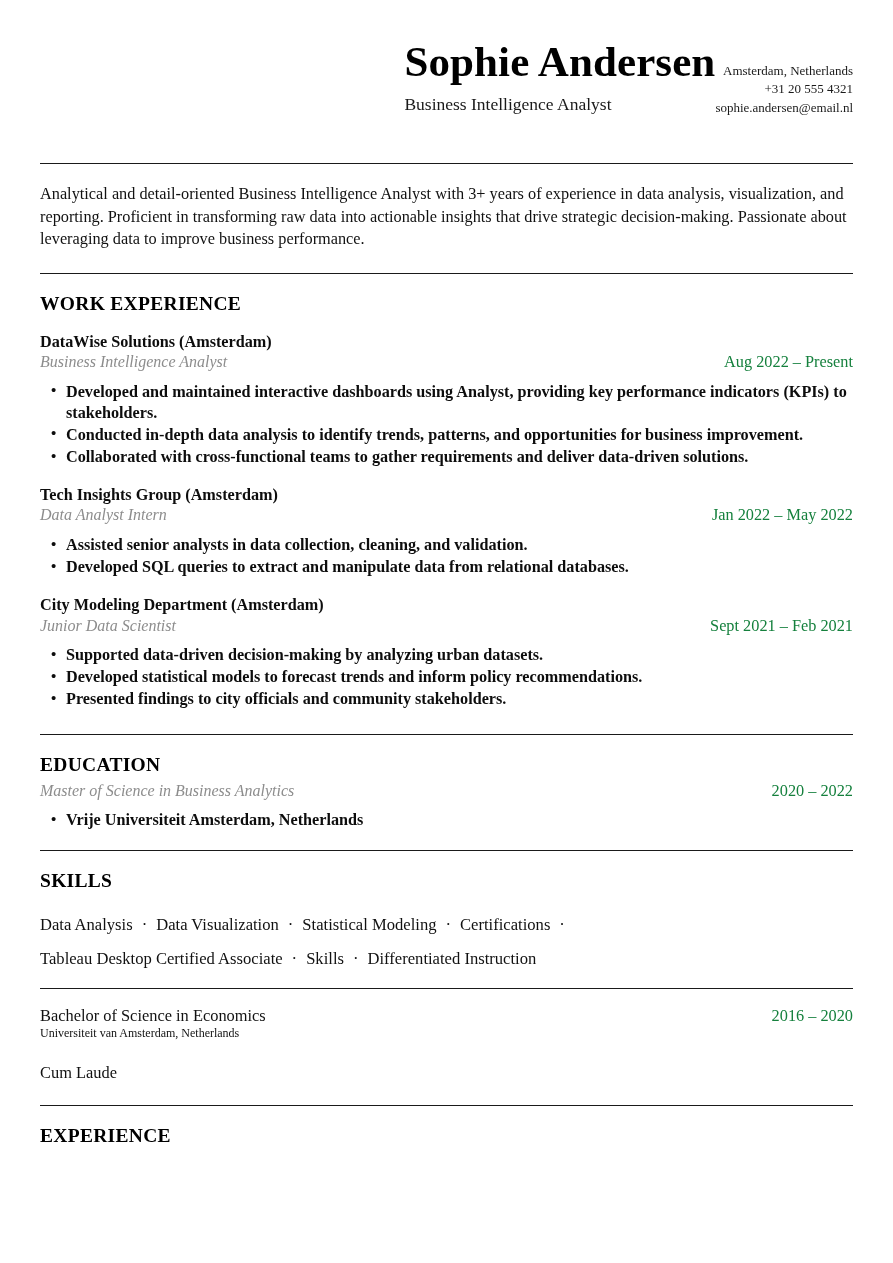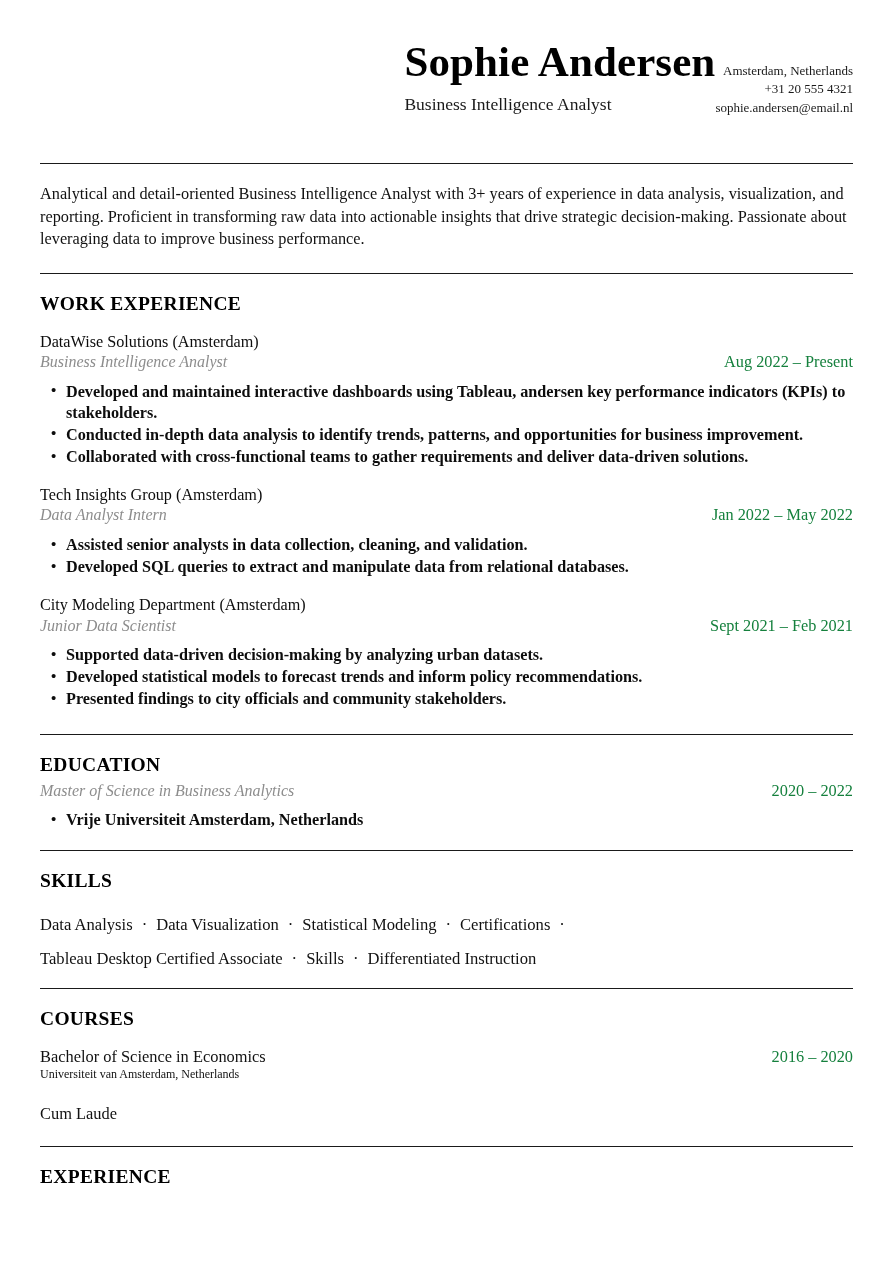--- a/index.html
+++ b/index.html
@@ -79,21 +79,21 @@
     font-size: 19.5px;
     font-weight: 700;
     letter-spacing: 0.3px;
     margin: 19px 0 0 0;
     color: #000000;
   }
 
   .entry { margin-top: 17px; }
   .entry-org {
     font-size: 16.2px;
-    font-weight: 400;
+    font-weight: 700;
     line-height: 1.25;
     color: #0d0d0d;
   }
   .entry-row {
     display: flex;
     align-items: baseline;
     justify-content: space-between;
     gap: 16px;
   }
   .entry-role {
@@ -212,21 +212,21 @@
   <div class="section">
     <h2 class="section-title">WORK EXPERIENCE</h2>
 
     <div class="entry">
       <div class="entry-org">DataWise Solutions (Amsterdam)</div>
       <div class="entry-row">
         <div class="entry-role">Business Intelligence Analyst</div>
         <div class="entry-dates">Aug 2022 – Present</div>
       </div>
       <ul class="bullets">
-        <li>Developed and maintained interactive dashboards using Tableau, andersen key performance indicators (KPIs) to stakeholders.</li>
+        <li>Developed and maintained interactive dashboards using Analyst, providing key performance indicators (KPIs) to stakeholders.</li>
         <li>Conducted in-depth data analysis to identify trends, patterns, and opportunities for business improvement.</li>
         <li>Collaborated with cross-functional teams to gather requirements and deliver data-driven solutions.</li>
       </ul>
     </div>
 
     <div class="entry">
       <div class="entry-org">Tech Insights Group (Amsterdam)</div>
       <div class="entry-row">
         <div class="entry-role">Data Analyst Intern</div>
         <div class="entry-dates">Jan 2022 – May 2022</div>
@@ -270,21 +270,20 @@
 
   <div class="section">
     <h2 class="section-title">SKILLS</h2>
     <div class="skills"><span class="skill">Data Analysis</span><span class="sep">·</span><span class="skill">Data Visualization</span><span class="sep">·</span><span class="skill">Statistical Modeling</span><span class="sep">·</span><span class="skill">Certifications</span><span class="sep">·</span><br><span class="skill">Tableau Desktop Certified Associate</span><span class="sep">·</span><span class="skill">Skills</span><span class="sep">·</span><span class="skill">Differentiated Instruction</span></div>
   </div>
 
   <div class="spacer-sm"></div>
   <hr class="rule">
 
   <div class="section">
-    <h2 class="section-title">COURSES</h2>
     <div class="course">
       <div class="course-row">
         <div class="course-title">Bachelor of Science in Economics</div>
         <div class="entry-dates">2016 – 2020</div>
       </div>
       <div class="course-sub">Universiteit van Amsterdam, Netherlands</div>
       <div class="course-note">Cum Laude</div>
     </div>
   </div>
 

